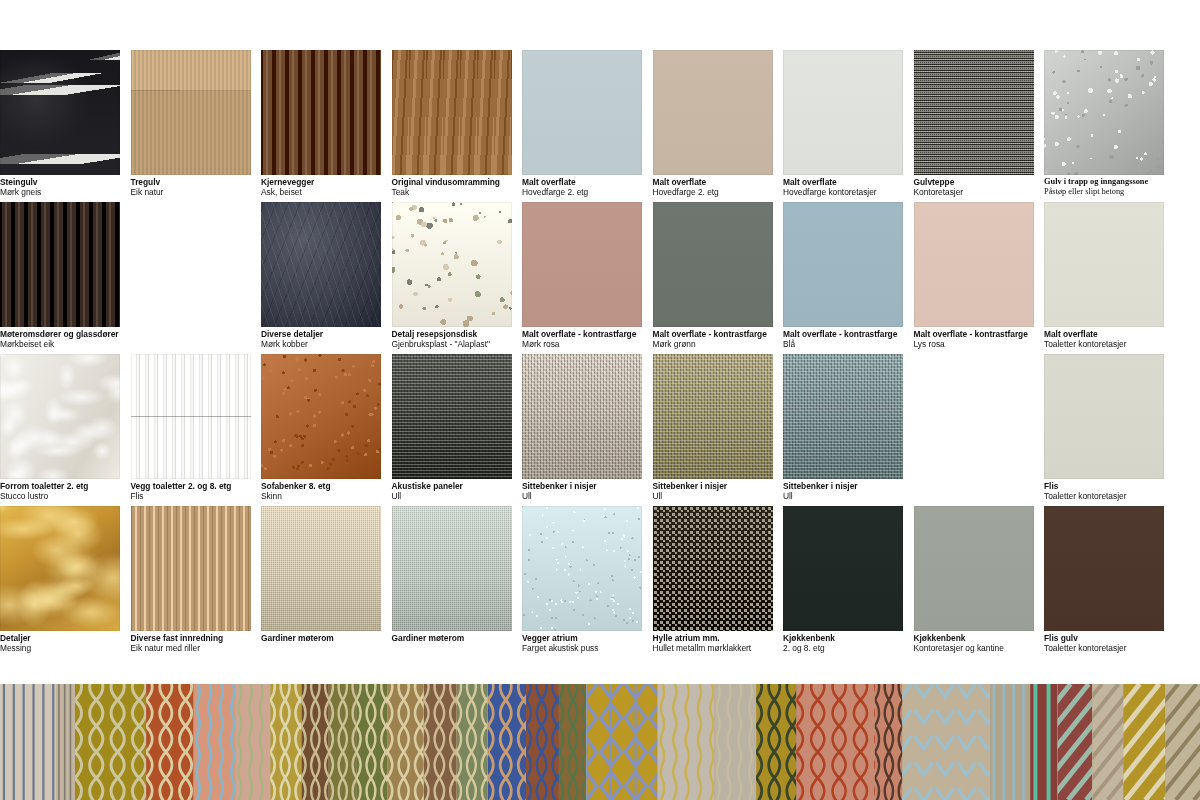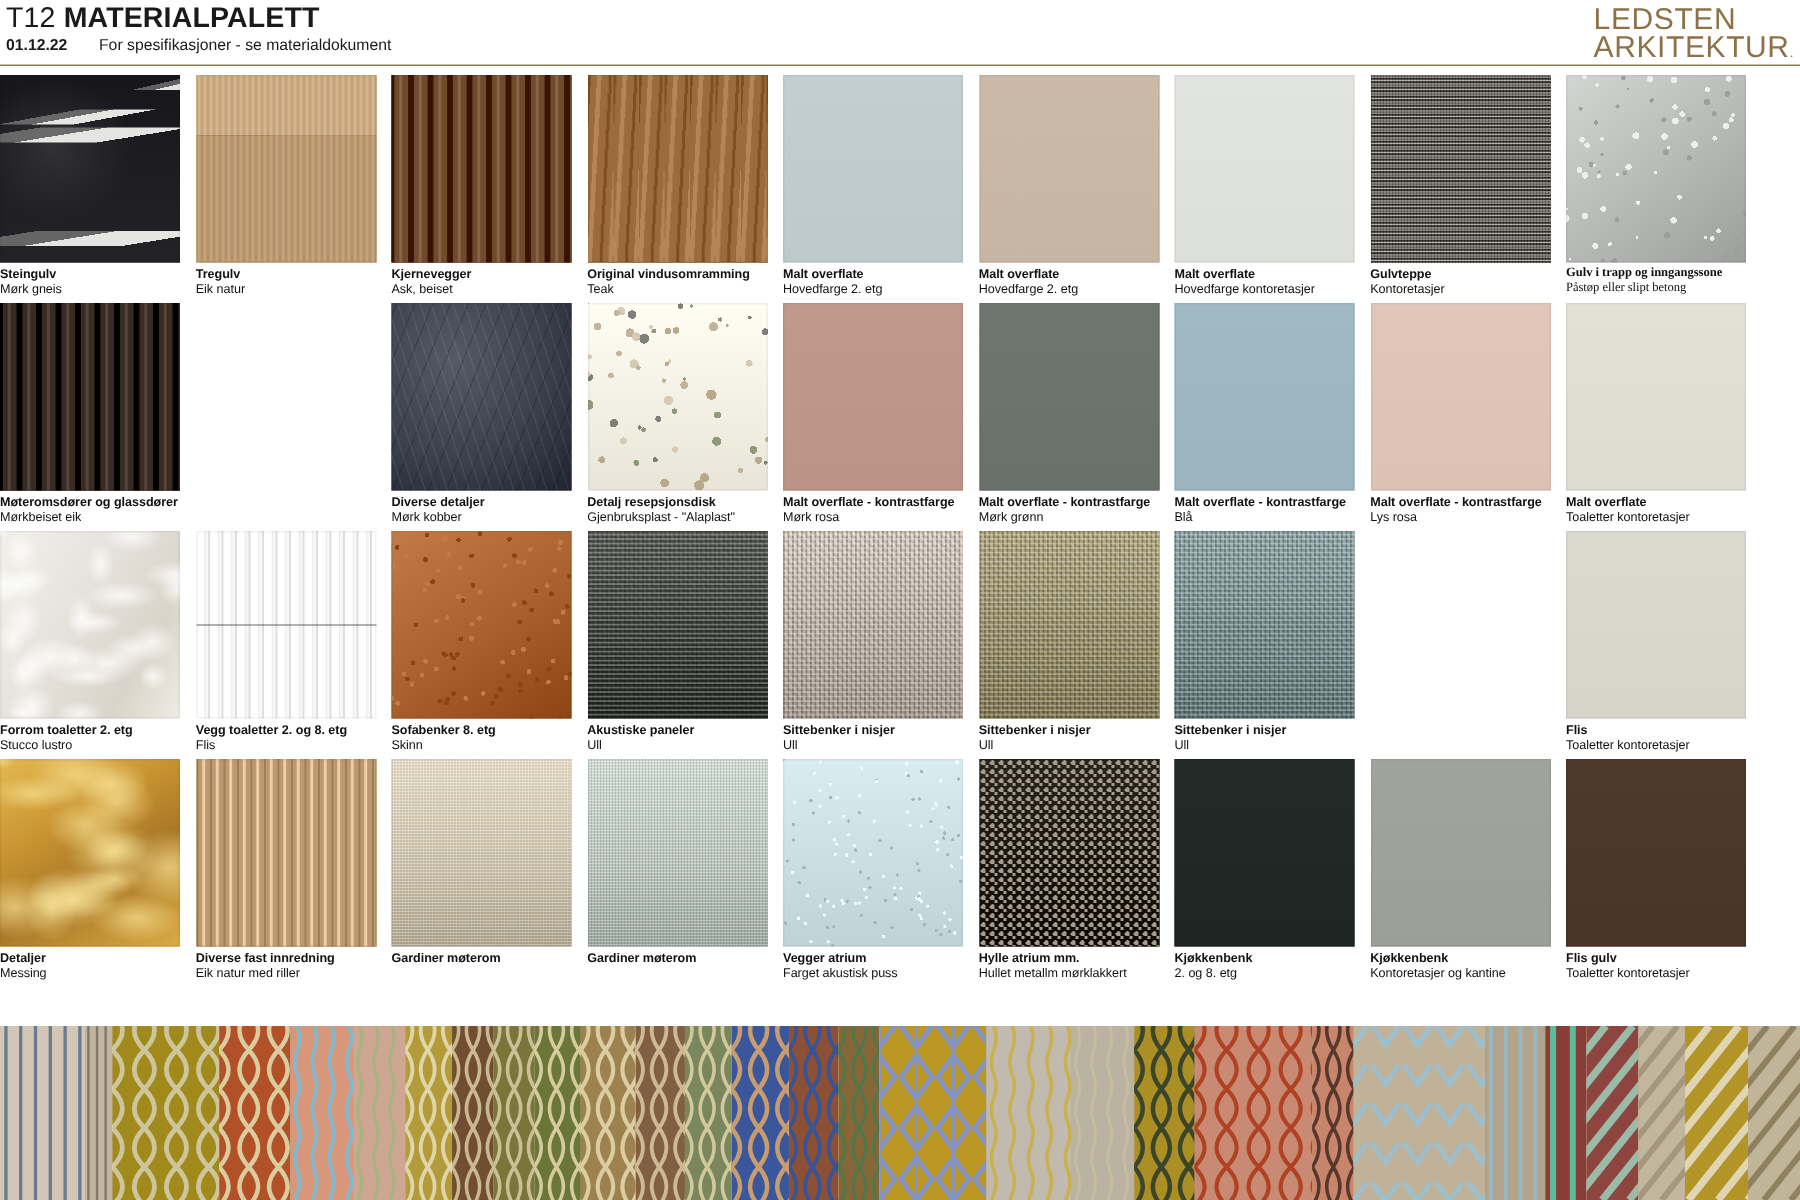--- a/index.html
+++ b/index.html
@@ -69,32 +69,20 @@
     position: absolute; left: 0; top: 684px; width: 1200px; height: 116px;
     overflow: hidden; background: #c0a888;
   }
   #banner svg { display: block; width: 1200px; height: 116px; }
 </style>
 </head>
 <body>
 
 <div id="sheet">
 
-  <div id="header">
-    <div id="title-line">
-      <span id="title-code">T12 </span><span id="title-main">MATERIALPALETT</span>
-    </div>
-    <div id="date-text">01.12.22</div>
-    <div id="subtitle-text">For spesifikasjoner - se materialdokument</div>
-    <div id="logo">
-      <span class="l1">LEDSTEN</span>
-      <span class="l2"><span>ARKITEKTUR</span><span class="reg">.</span></span>
-    </div>
-    <div id="header-rule"></div>
-  </div>
 
   <div id="grid">
       <div class="row">
         <div class="cell" style="left: 0px;">
           <div class="sw" style="background-color: rgb(23, 22, 26); background-image: linear-gradient(-13deg, transparent 0px, transparent 0px, rgba(245, 245, 242, 0.92) 0px, rgba(245, 245, 242, 0.92) 3.96px, rgba(170, 170, 168, 0.5) 3.96px, rgba(170, 170, 168, 0.5) 7.2px, transparent 7.2px), linear-gradient(2.51535deg, transparent 0px, transparent 47.7637px, rgba(245, 245, 242, 0.92) 47.7637px, rgba(245, 245, 242, 0.92) 52.3544px, rgba(170, 170, 168, 0.5) 52.3544px, rgba(170, 170, 168, 0.5) 56.1104px, transparent 56.1104px), linear-gradient(-10.4537deg, transparent 0px, transparent 12.8497px, rgba(245, 245, 242, 0.92) 12.8497px, rgba(245, 245, 242, 0.92) 17.8983px, rgba(170, 170, 168, 0.5) 17.8983px, rgba(170, 170, 168, 0.5) 22.0289px, transparent 22.0289px), linear-gradient(-9.18902deg, transparent 0px, transparent 8.84253px, rgba(245, 245, 242, 0.92) 8.84253px, rgba(245, 245, 242, 0.92) 17.614px, rgba(170, 170, 168, 0.5) 17.614px, rgba(170, 170, 168, 0.5) 24.7907px, transparent 24.7907px), linear-gradient(-0.340416deg, transparent 0px, transparent 59.4689px, rgba(245, 245, 242, 0.92) 59.4689px, rgba(245, 245, 242, 0.92) 74.3085px, rgba(170, 170, 168, 0.5) 74.3085px, rgba(170, 170, 168, 0.5) 86.45px, transparent 86.45px), linear-gradient(-2.59177deg, transparent 0px, transparent 52.2149px, rgba(245, 245, 242, 0.92) 52.2149px, rgba(245, 245, 242, 0.92) 61.9618px, rgba(170, 170, 168, 0.5) 61.9618px, rgba(170, 170, 168, 0.5) 69.9365px, transparent 69.9365px), linear-gradient(-9.91637deg, transparent 0px, transparent 36.4817px, rgba(245, 245, 242, 0.92) 36.4817px, rgba(245, 245, 242, 0.92) 52.0177px, rgba(170, 170, 168, 0.5) 52.0177px, rgba(170, 170, 168, 0.5) 64.729px, transparent 64.729px), linear-gradient(6.39412deg, transparent 0px, transparent 66.7821px, rgba(245, 245, 242, 0.92) 66.7821px, rgba(245, 245, 242, 0.92) 74.2006px, rgba(170, 170, 168, 0.5) 74.2006px, rgba(170, 170, 168, 0.5) 80.2703px, transparent 80.2703px), linear-gradient(-12.4995deg, transparent 0px, transparent 65.4151px, rgba(245, 245, 242, 0.92) 65.4151px, rgba(245, 245, 242, 0.92) 73.5348px, rgba(170, 170, 168, 0.5) 73.5348px, rgba(170, 170, 168, 0.5) 80.1782px, transparent 80.1782px), linear-gradient(-9.0881deg, transparent 0px, transparent 6.16651px, rgba(245, 245, 242, 0.92) 6.16651px, rgba(245, 245, 242, 0.92) 16.5062px, rgba(170, 170, 168, 0.5) 16.5062px, rgba(170, 170, 168, 0.5) 24.9659px, transparent 24.9659px), linear-gradient(-1.34507deg, transparent 0px, transparent 14.111px, rgba(245, 245, 242, 0.92) 14.111px, rgba(245, 245, 242, 0.92) 27.7021px, rgba(170, 170, 168, 0.5) 27.7021px, rgba(170, 170, 168, 0.5) 38.8221px, transparent 38.8221px), radial-gradient(at 30% 40%, rgb(49, 48, 52) 0%, transparent 45%), linear-gradient(rgb(23, 22, 26), rgb(35, 34, 38)); background-size: 120px 10px, 120px 10px, 120px 10px, 120px 10px, 120px 10px, 120px 10px, 120px 10px, 120px 10px, 120px 10px, 120px 10px, 120px 10px, 120px 125px, 120px 125px; background-position: 0px 0px, 0px 11.5px, 0px 23px, 0px 34.5px, 0px 46px, 0px 57.5px, 0px 69px, 0px 80.5px, 0px 92px, 0px 103.5px, 0px 115px, 0px 0px, 0px 0px; background-repeat: no-repeat, no-repeat, no-repeat, no-repeat, no-repeat, no-repeat, no-repeat, no-repeat, no-repeat, no-repeat, no-repeat, no-repeat, no-repeat;"></div>
           <div class="caption">
             <div class="cap-title">Steingulv</div>
             <div class="cap-sub">Mørk gneis</div>
           </div>
         </div>

